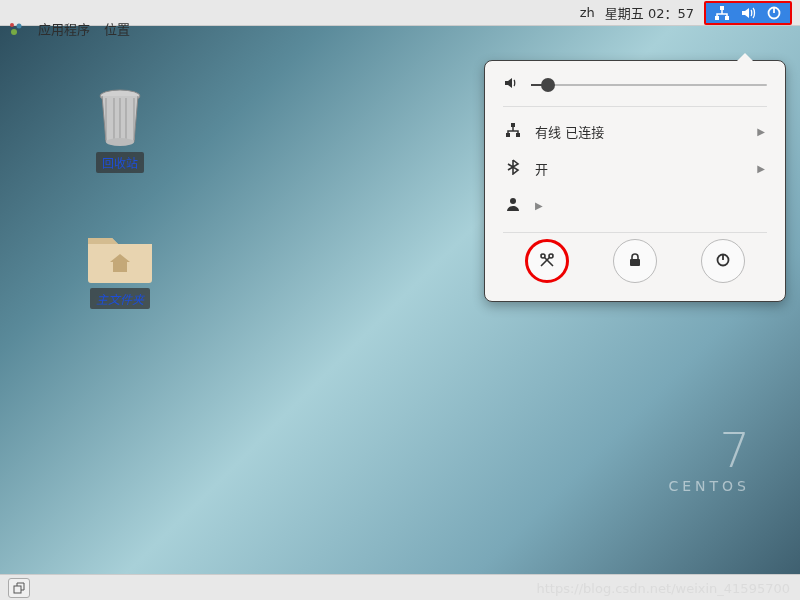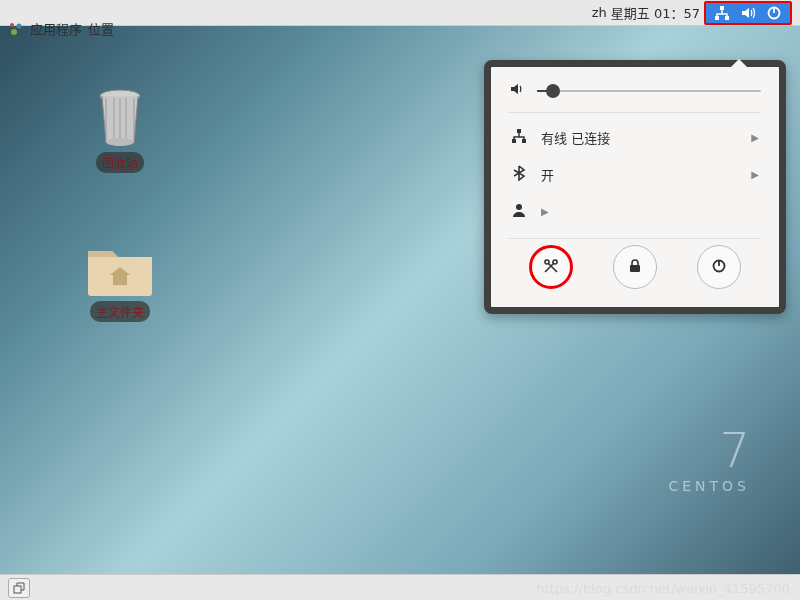--- a/index.html
+++ b/index.html
@@ -8,41 +8,41 @@
   font-family: "DejaVu Sans", "Noto Sans CJK SC", sans-serif;
   background: linear-gradient(135deg, #2a4a5a 0%, #5a8a9a 25%, #a8d0d8 50%, #7aa8b8 75%, #3a5a6a 100%);
   position: relative; overflow: hidden;
 }
 .topbar {
   height: 26px; background: #e8e8e8;
   display: flex; align-items: center; padding: 0 8px;
   font-size: 13px; color: #2e2e2e;
   border-bottom: 1px solid #ccc;
 }
-.tb-left { display: flex; align-items: center; gap: 6px; margin-top: 32px; }
+.tb-left { display: flex; align-items: center; gap: 14px; margin-top: 32px; }
 .tb-logo { width: 16px; height: 16px; }
 .tb-spacer { flex: 1; }
-.tb-right { display: flex; align-items: center; gap: 4px; }
+.tb-right { display: flex; align-items: center; gap: 10px; }
 .tb-indicators {
   display: flex; align-items: center; gap: 10px;
   background: #3584e4; padding: 2px 8px; border-radius: 2px;
   border: 2px solid #e00; color: #fff;
 }
 .tb-indicators svg { display: block; }
 .desktop { position: relative; width: 100%; height: calc(100% - 26px - 26px); }
 .icon-block {
   position: absolute; width: 100px; text-align: center;
   display: flex; flex-direction: column; align-items: center; gap: 4px;
 }
 .icon-block .label {
-  background: rgba(50,50,50,.7); color: #7f1d1d; font-size: 12px;
-  padding: 2px 6px; border-radius: 10px;
+  background: rgba(50,50,50,.7); color: #1d4ed8; font-size: 12px;
+  padding: 2px 6px; border-radius: 2px;
 }
 .trash-icon { left: 70px; top: 60px; }
-.home-icon { left: 70px; top: 213px; }
+.home-icon { left: 70px; top: 200px; font-style: italic; }
 .bottombar {
   position: absolute; bottom: 0; left: 0; right: 0;
   height: 26px; background: #e8e8e8;
   display: flex; align-items: center; padding: 0 8px;
   border-top: 1px solid #ccc;
 }
 .bottom-btn {
   width: 22px; height: 20px; border: 1px solid #aaa; border-radius: 3px;
   display: flex; align-items: center; justify-content: center;
   background: #f0f0f0;
@@ -53,21 +53,21 @@
 }
 .centos-logo {
   position: absolute; right: 50px; bottom: 80px; text-align: right;
   color: rgba(255,255,255,.5);
 }
 .centos-logo .seven { font-size: 48px; font-weight: 100; }
 .centos-logo .name { font-size: 14px; letter-spacing: 4px; }
 .popup {
   position: absolute; top: 34px; right: 14px;
   width: 302px; background: #f6f5f4;
-  border: 7px solid #404040; border-radius: 8px;
+  border: 1px solid #404040; border-radius: 8px;
   box-shadow: 0 4px 12px rgba(0,0,0,.3);
   padding: 14px 18px 18px 18px;
   font-size: 13px; color: #2e2e2e;
 }
 .popup::before {
   content: ""; position: absolute; top: -8px; right: 32px;
   border-left: 8px solid transparent; border-right: 8px solid transparent;
   border-bottom: 8px solid #f6f5f4;
 }
 .vol-row { display: flex; align-items: center; gap: 12px; margin-bottom: 12px; }
@@ -109,21 +109,21 @@
           <circle cx="11" cy="5" r="2.5" fill="#48a"></circle>
           <circle cx="6" cy="11" r="3" fill="#7a4"></circle>
         </svg>
     </span>
     <span>应用程序</span>
     <span>位置</span>
   </div>
   <div class="tb-spacer"></div>
   <div class="tb-right">
     <span>zh</span>
-    <span>星期五 01：57</span>
+    <span>星期五 02：57</span>
     <div class="tb-indicators">
       <span>
         <svg class="icon-sm" viewBox="0 0 16 16" fill="#fff">
             <rect x="6" y="1" width="4" height="4"></rect>
             <rect x="1" y="11" width="4" height="4"></rect>
             <rect x="11" y="11" width="4" height="4"></rect>
             <path d="M8 5v4M3 11V9h10v2" stroke="#fff" stroke-width="1.5" fill="none"></path>
           </svg>
       </span>
       <span>

